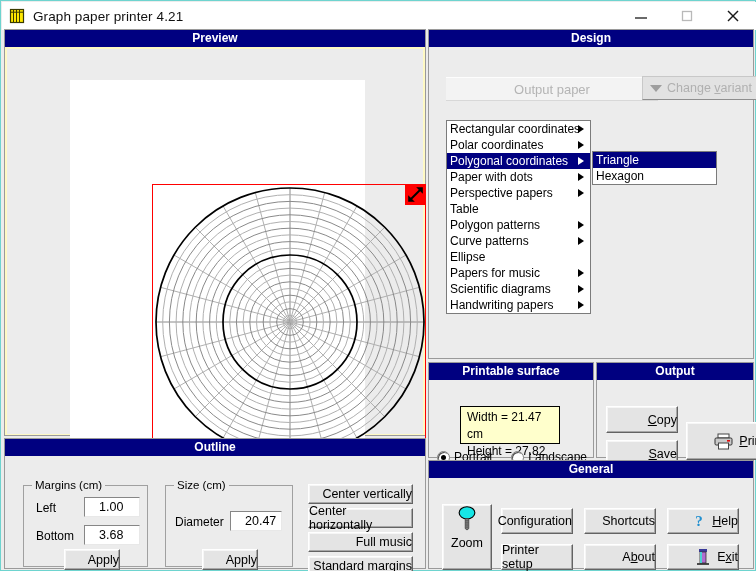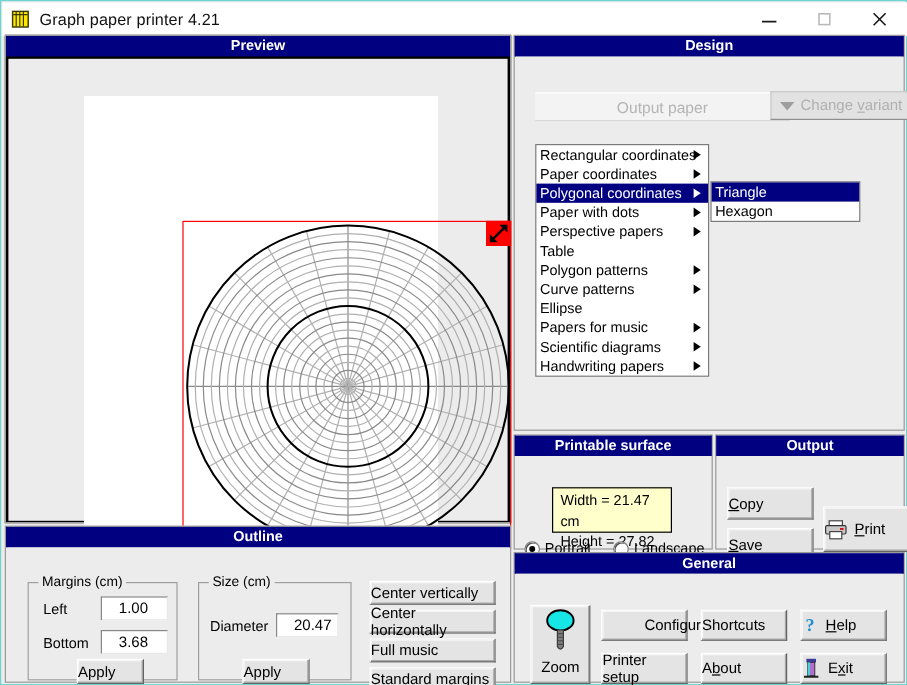--- a/index.html
+++ b/index.html
@@ -49,21 +49,21 @@
   }
   .panel{
     position:absolute;
     background:#ececec;
     border:1px solid #808080;
     box-sizing:border-box;
   }
   .panel-body{position:relative;width:100%;}
 
   
-  #preview-panel{left:3px;top:28px;width:422px;height:407px;background:#000000;border:1px solid #9a9a9a;}
+  #preview-panel{left:3px;top:28px;width:422px;height:407px;background:#fef9c3;border:1px solid #9a9a9a;}
   #preview-area{
     position:absolute;left:2px;top:19px;width:416px;height:385px;background:#ececec;
   }
   #paper{
     position:absolute;left:63px;top:31px;width:295px;height:365px;background:#ffffff;
   }
   #printzone{
     position:absolute;left:82px;top:104px;width:274px;height:274px;
     border:1px solid #ff0000;box-sizing:border-box;
   }
@@ -159,24 +159,24 @@
   
   #gen-panel{left:427px;top:459px;width:326px;height:109px;border:1px solid #9a9a9a;}
 
   
   .btn{
     position:absolute;background:#e4e4e4;
     border:1px solid #ffffff;
     border-right-color:#636363;border-bottom-color:#636363;
     box-shadow:inset -1px -1px 0 #a8a8a8, inset 1px 1px 0 #f6f6f6;
     font-size:12.5px;color:#000;
-    display:flex;align-items:center;justify-content:flex-start;
+    display:flex;align-items:center;justify-content:flex-end;
     box-sizing:border-box;cursor:default;
   }
-  .btn.col{flex-direction:column;justify-content:flex-end;padding-bottom:6px;gap:1px;}
+  .btn.col{flex-direction:column;justify-content:flex-end;padding-bottom:19px;gap:1px;}
   .btn u{text-decoration:underline;}
   .icon-btn{gap:6px;}
 </style>
 </head>
 <body>
 
 <div id="window">
 
   <div id="titlebar">
     <div id="app-icon">
@@ -282,21 +282,21 @@
       <div id="change-variant">
         <span class="tri"></span>
         <span>Change <u>v</u>ariant</span>
       </div>
       <div id="menu-list">
           <div class="menu-item">
             <span>Rectangular coordinates</span>
             <span class="arrow"></span>
           </div>
           <div class="menu-item">
-            <span>Paper coordinates</span>
+            <span>Polar coordinates</span>
             <span class="arrow"></span>
           </div>
           <div class="menu-item sel">
             <span>Polygonal coordinates</span>
             <span class="arrow"></span>
           </div>
           <div class="menu-item">
             <span>Paper with dots</span>
             <span class="arrow"></span>
           </div>

